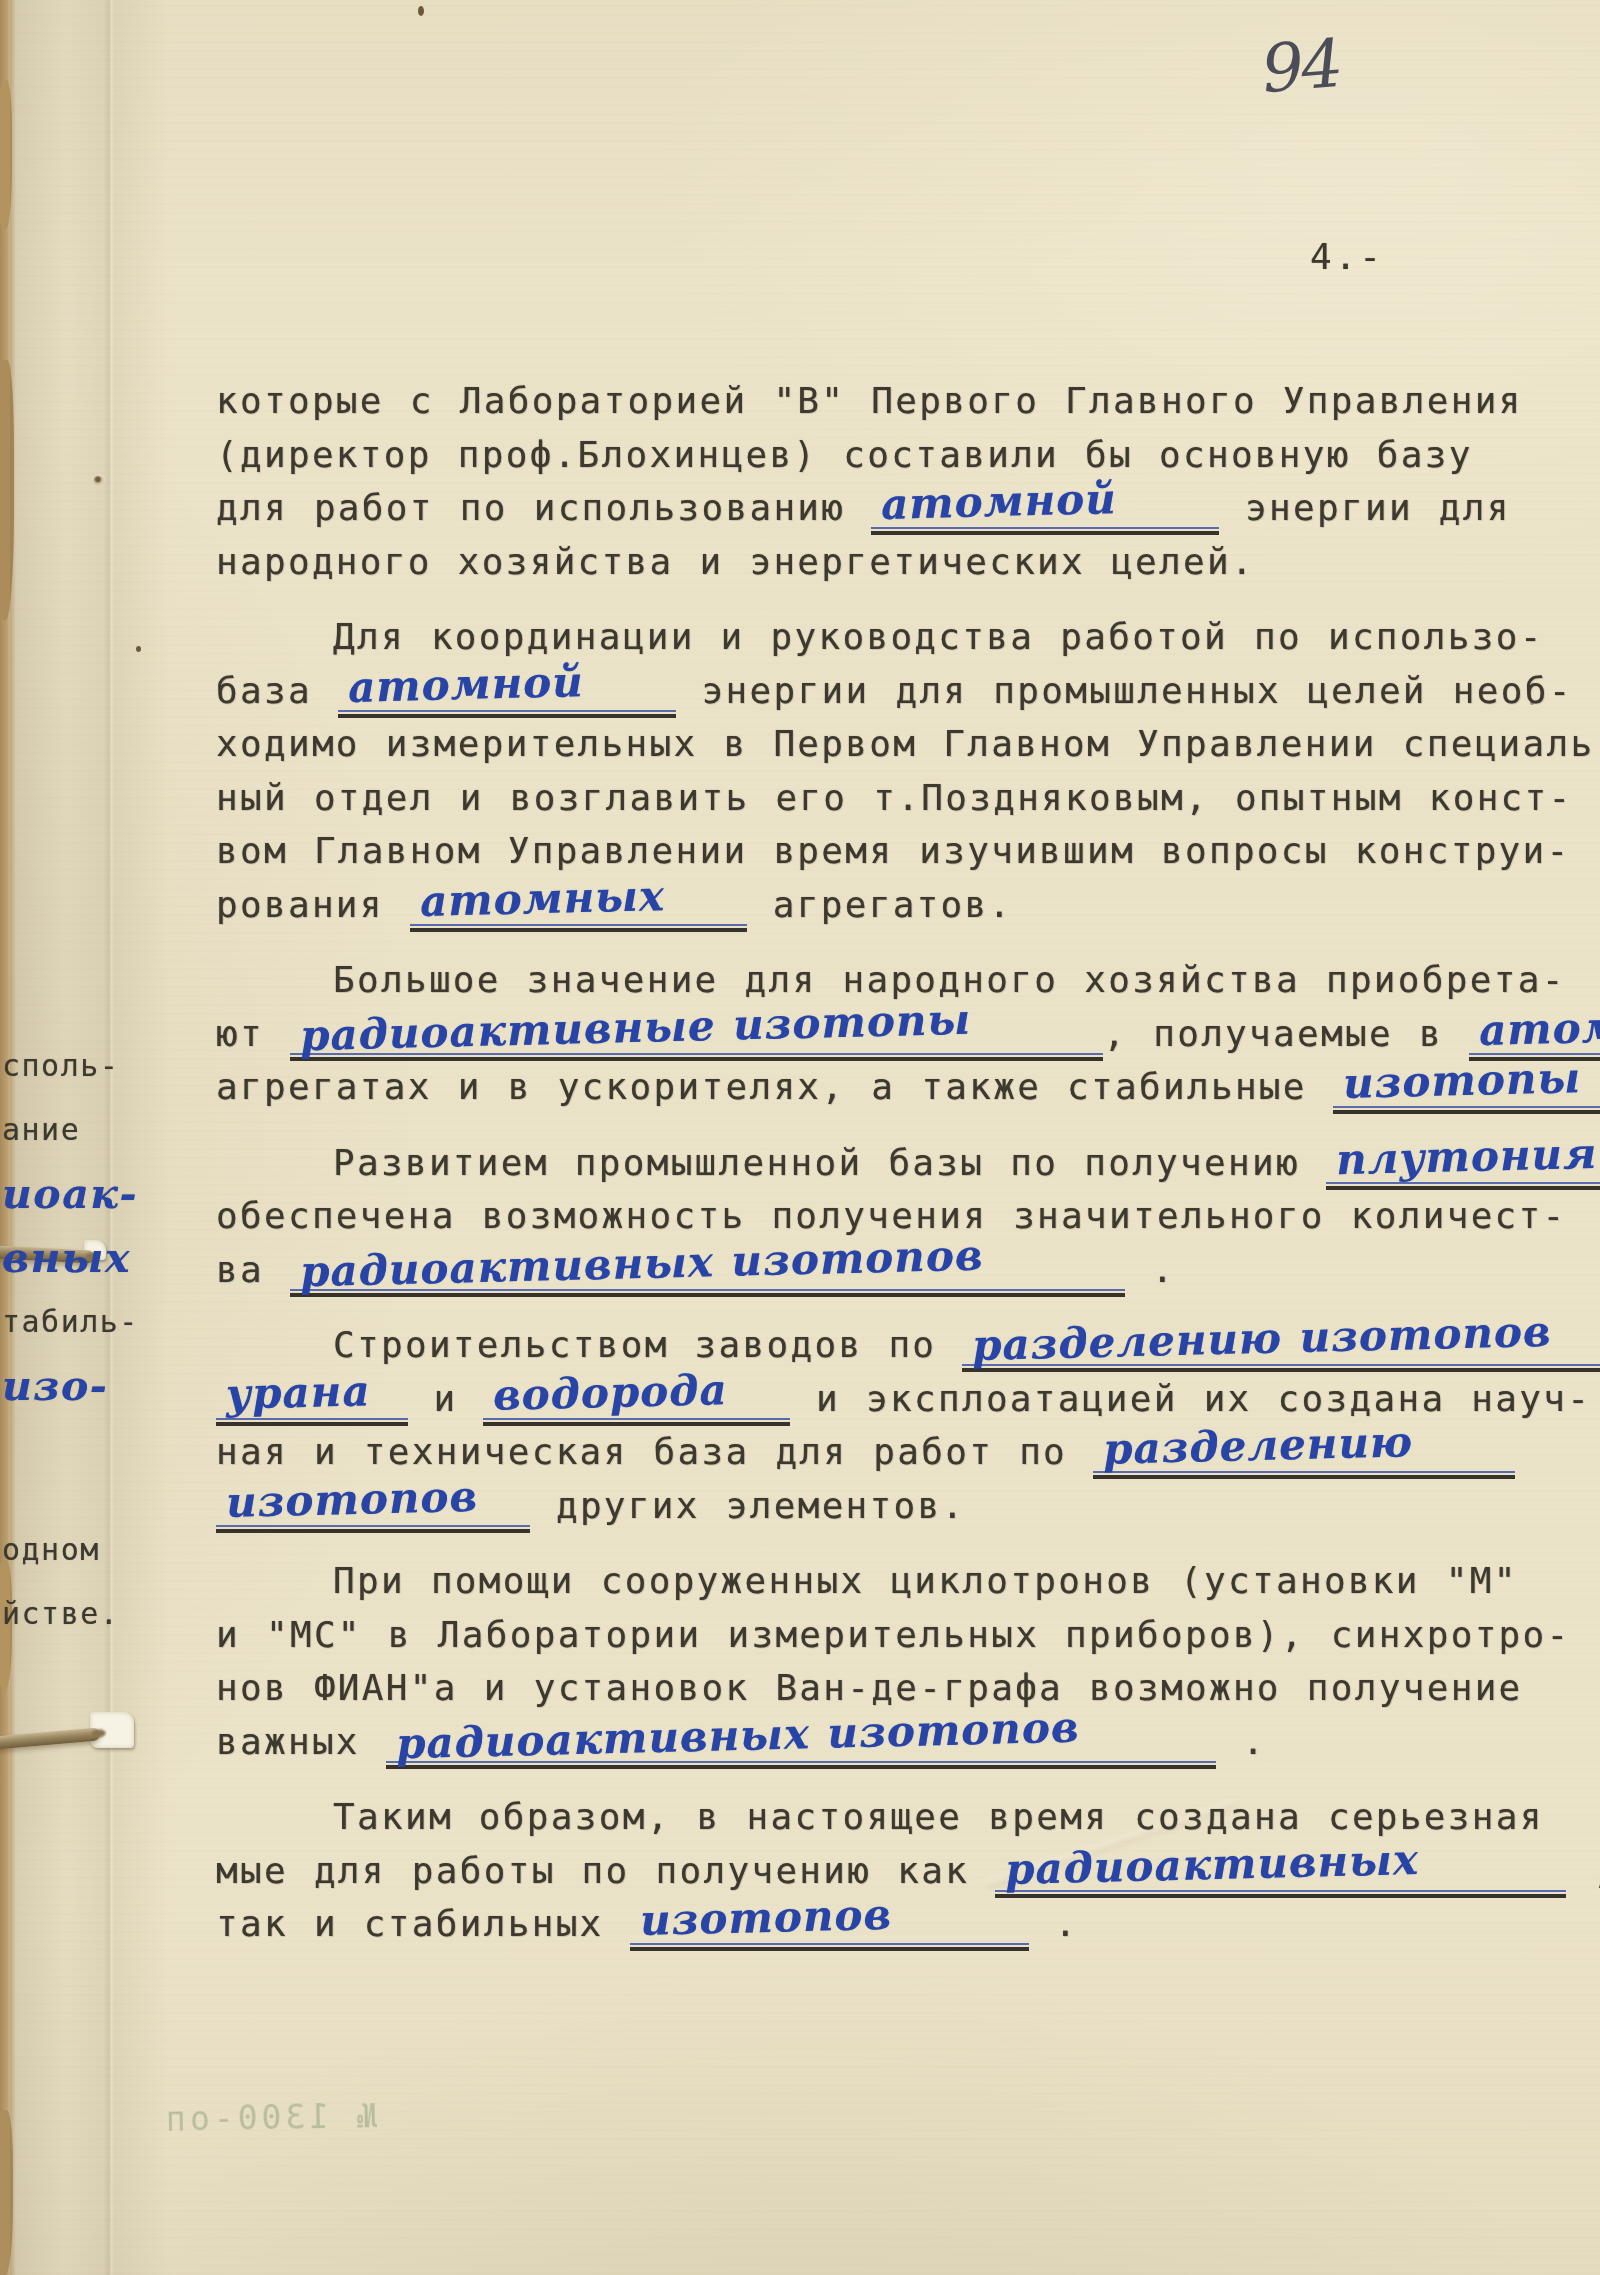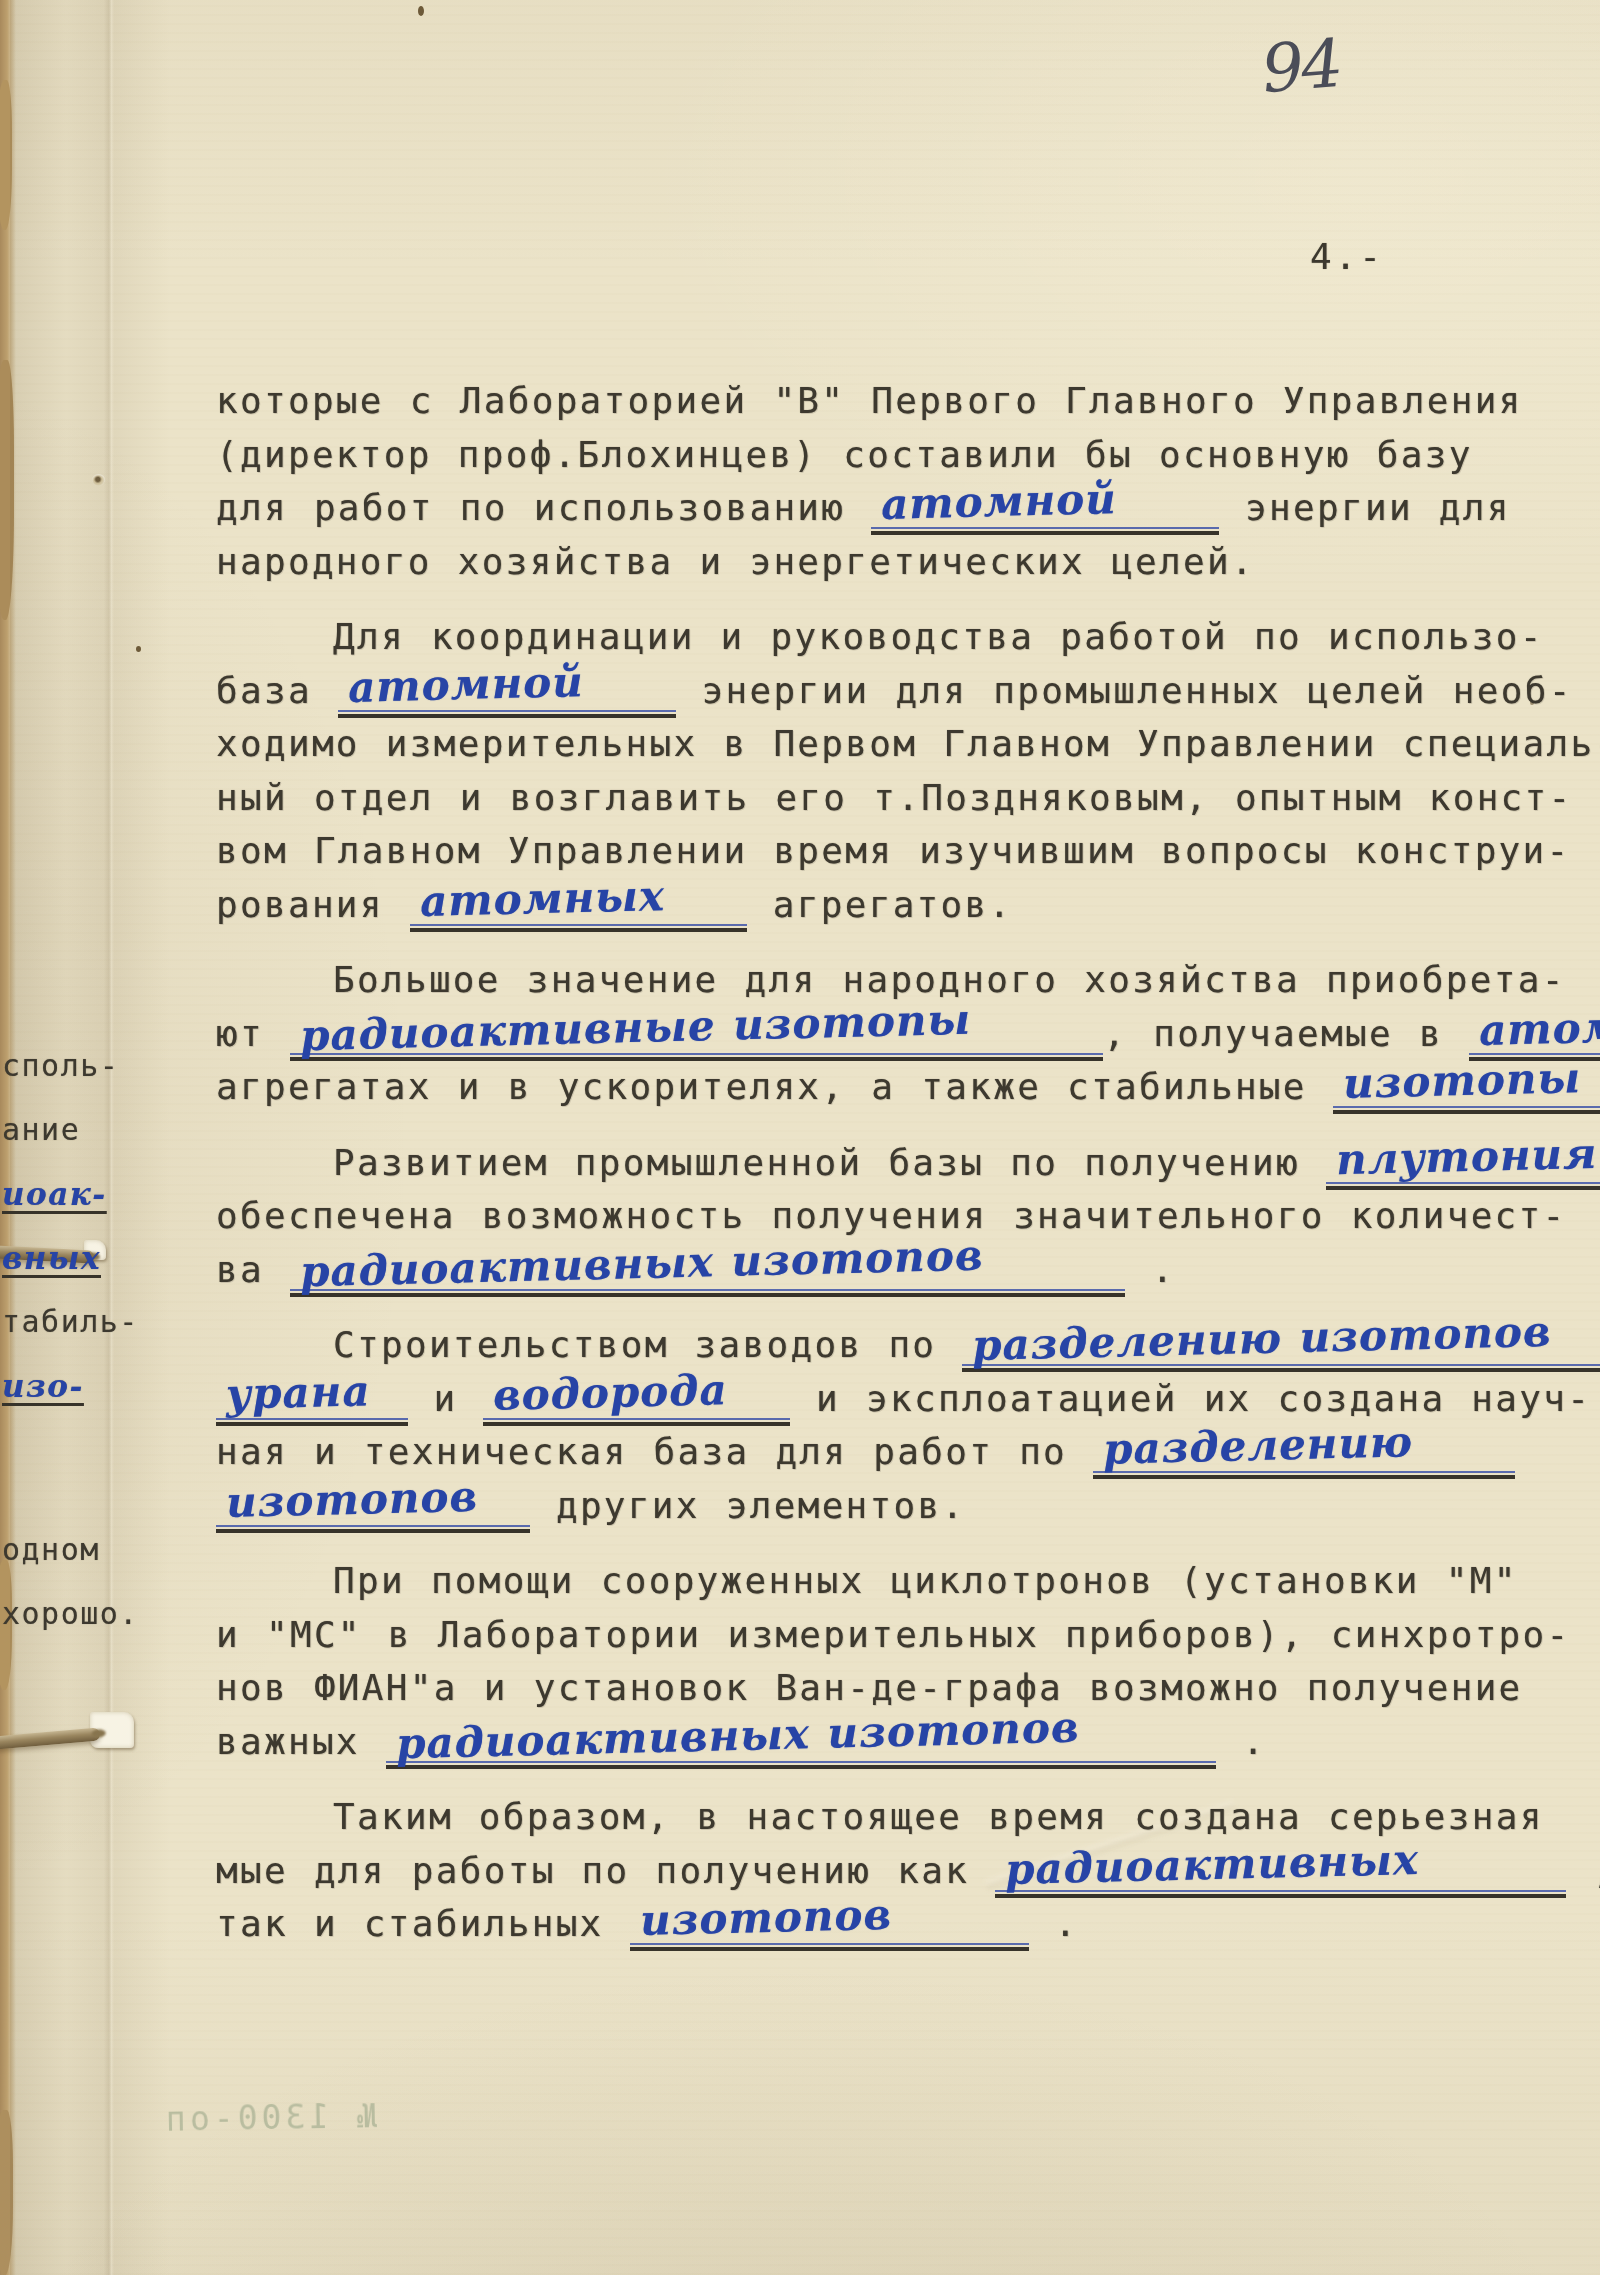--- a/index.html
+++ b/index.html
@@ -96,22 +96,22 @@
   }
   
   .margin-frags{
     position:absolute;left:2px;top:1020px;width:120px;
     font-size:30px;line-height:36px;color:#3d392f;letter-spacing:1.5px;
     text-shadow:0 0 1px rgba(58,52,40,0.5);
   }
   .margin-frags .frag{height:36px;white-space:nowrap;margin-top:28px;}
   .margin-frags .frag.ink{
     font-family:"DejaVu Serif", serif;font-style:italic;font-weight:bold;
-    color:#2744a6;font-size:31px;
-    text-decoration:underline;text-decoration-color:#37332a;text-decoration-thickness:3px;text-underline-offset:6px;
+    color:#2744a6;font-size:41px;
+    text-decoration-color:#37332a;text-decoration-thickness:3px;text-underline-offset:6px;
   }
   .margin-frags .frag.gap{height:72px;}
 
   
   .stamp{
     position:absolute;left:162px;top:2098px;
     transform:scaleX(-1) rotate(1deg);transform-origin:center;
     font-size:33px;letter-spacing:4px;color:rgba(122,142,112,0.42);
     filter:blur(0.6px);
   }
@@ -151,21 +151,21 @@
 
 <div class="margin-frags" id="margin-frags">
     <div class="frag typed">споль-</div>
     <div class="frag typed">ание</div>
     <div class="frag ink">иоак-</div>
     <div class="frag ink">вных</div>
     <div class="frag typed">табиль-</div>
     <div class="frag ink">изо-</div>
     <div class="frag gap"></div>
     <div class="frag typed">одном</div>
-    <div class="frag typed">хорошо.</div>
+    <div class="frag typed">йстве.</div>
   </div>
 
 <div class="text-column" id="text-column">
     <div class="para">
       <div class="line first"><span>которые с Лабораторией "В" Первого Главного Управления</span></div>
       <div class="line"><span>(директор проф.Блохинцев) составили бы основную базу</span></div>
       <div class="line"><span>для работ по использованию </span><span class="blank" style="padding-right: 102px;"><span class="hand">атомной</span></span><span> энергии для</span></div>
       <div class="line"><span>народного хозяйства и энергетических целей.</span></div>
     </div>
     <div class="para indent">

